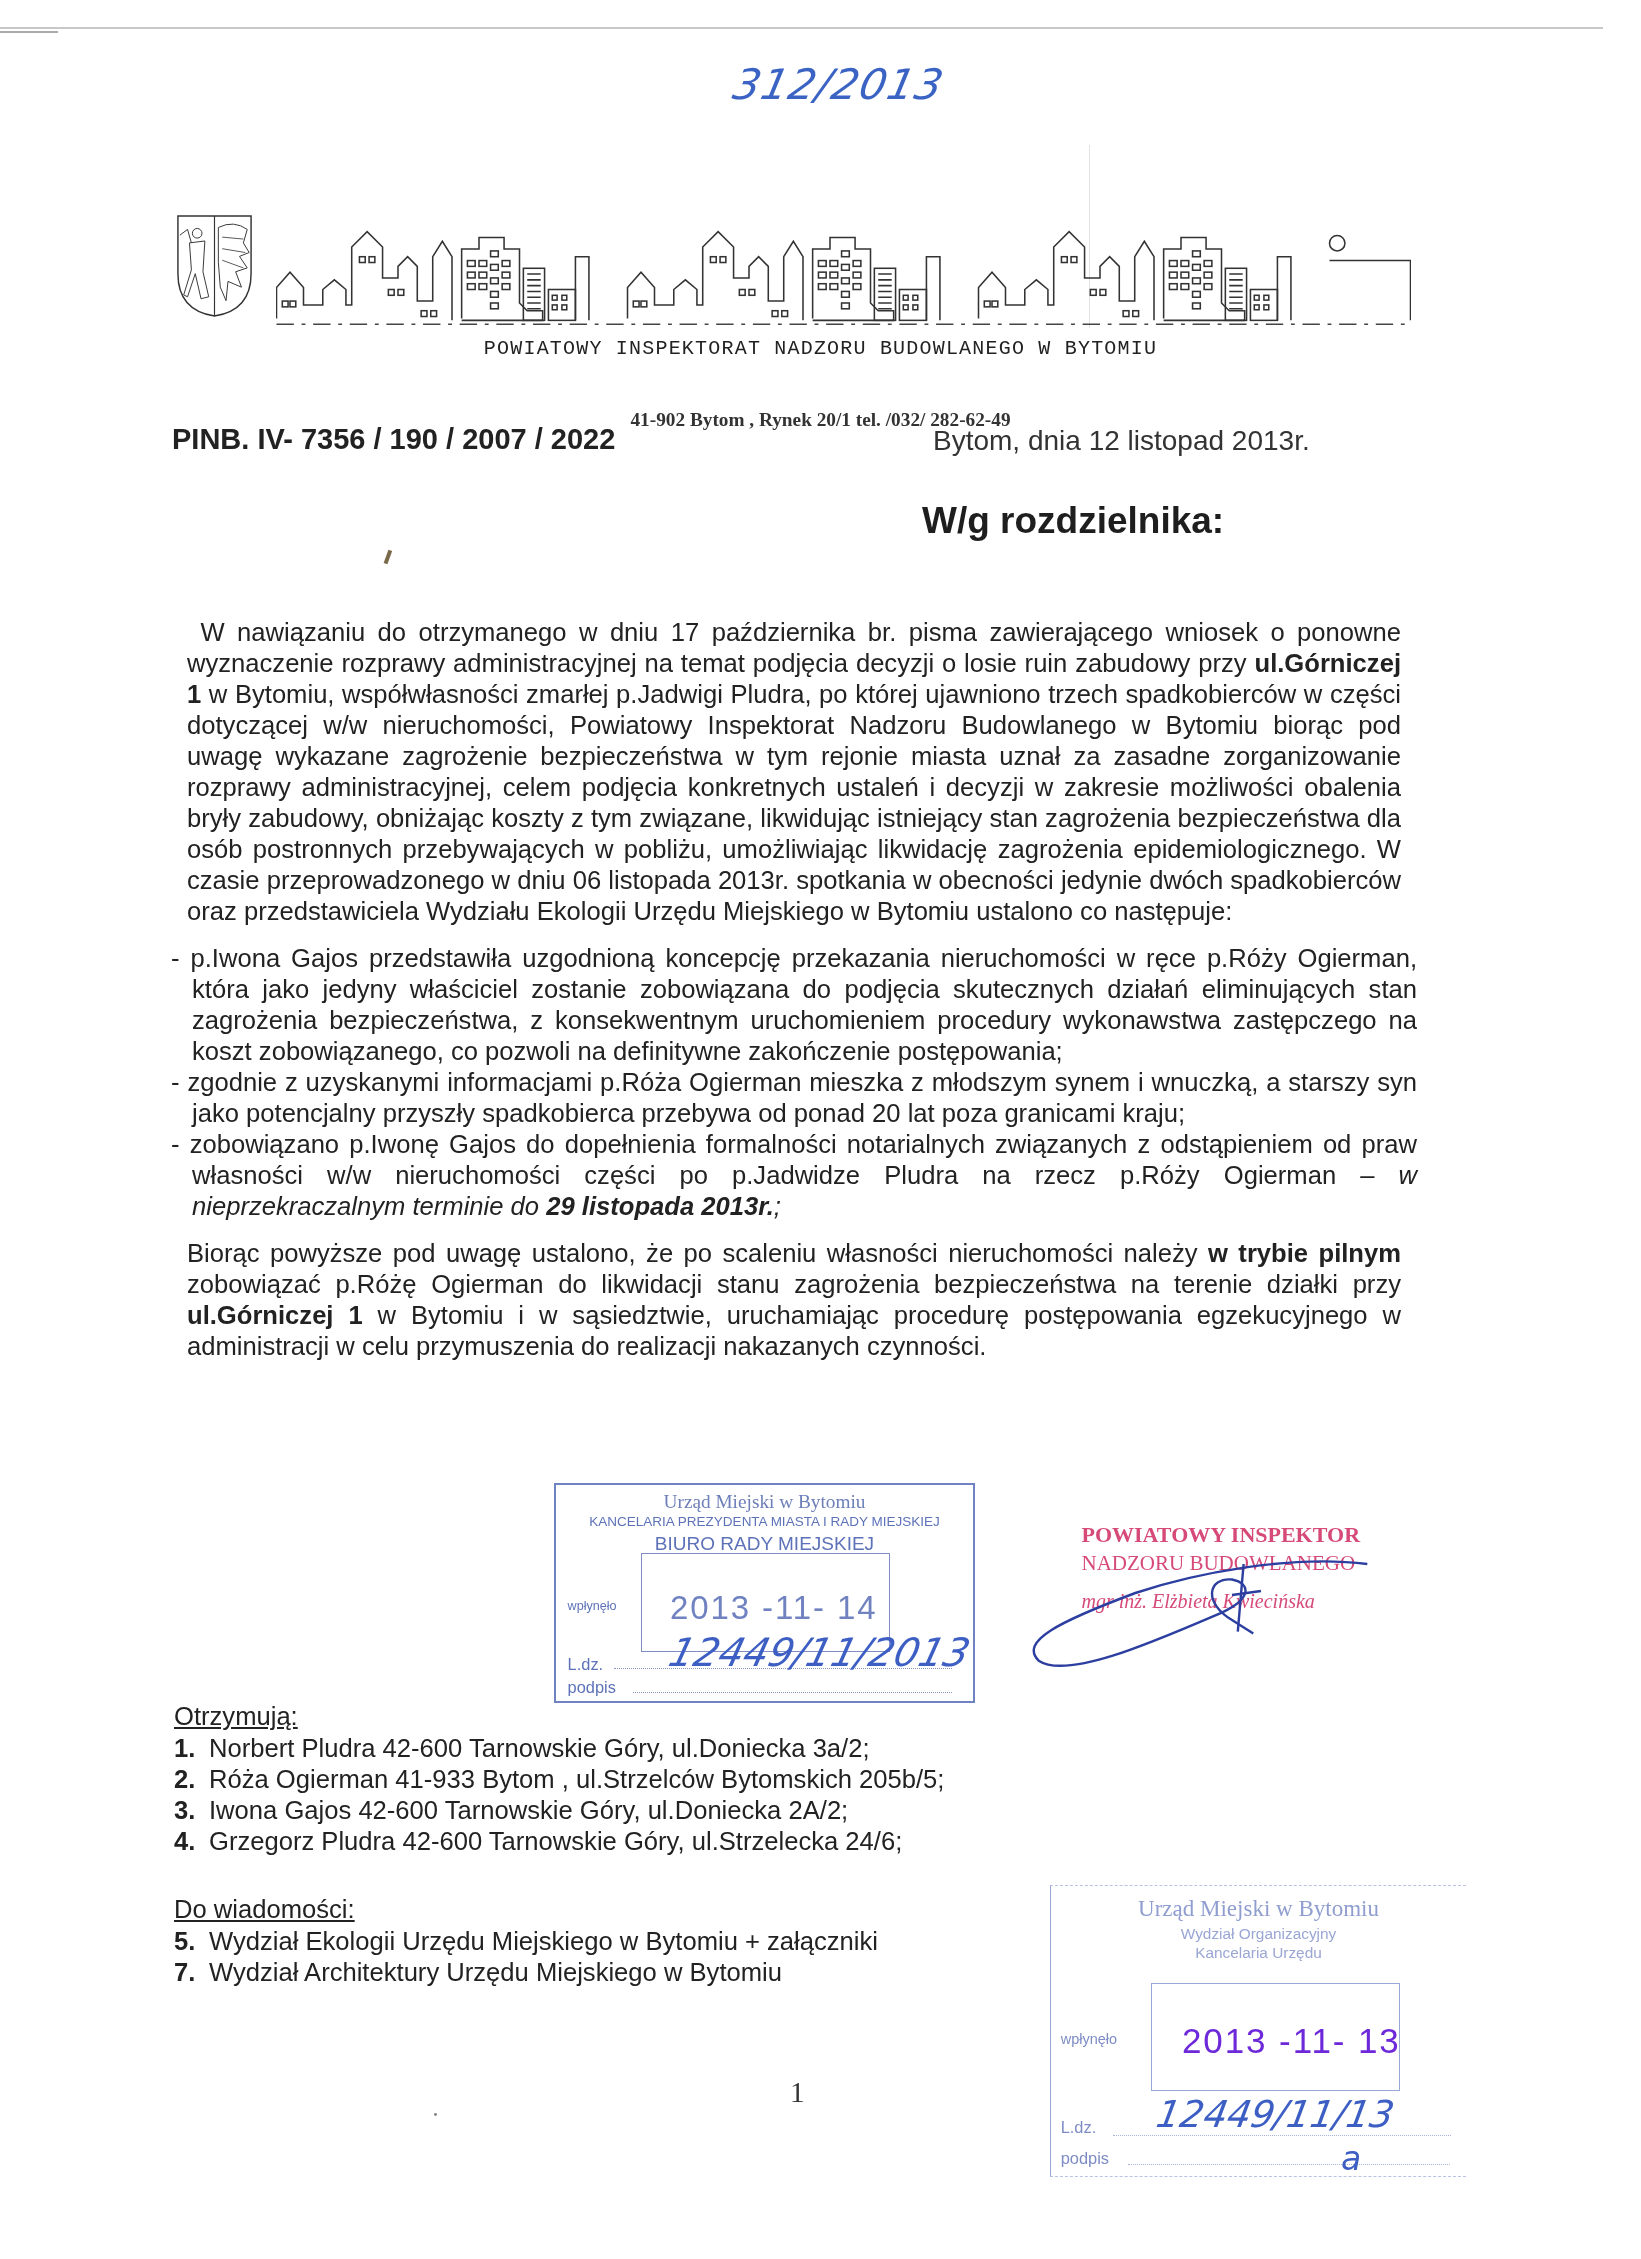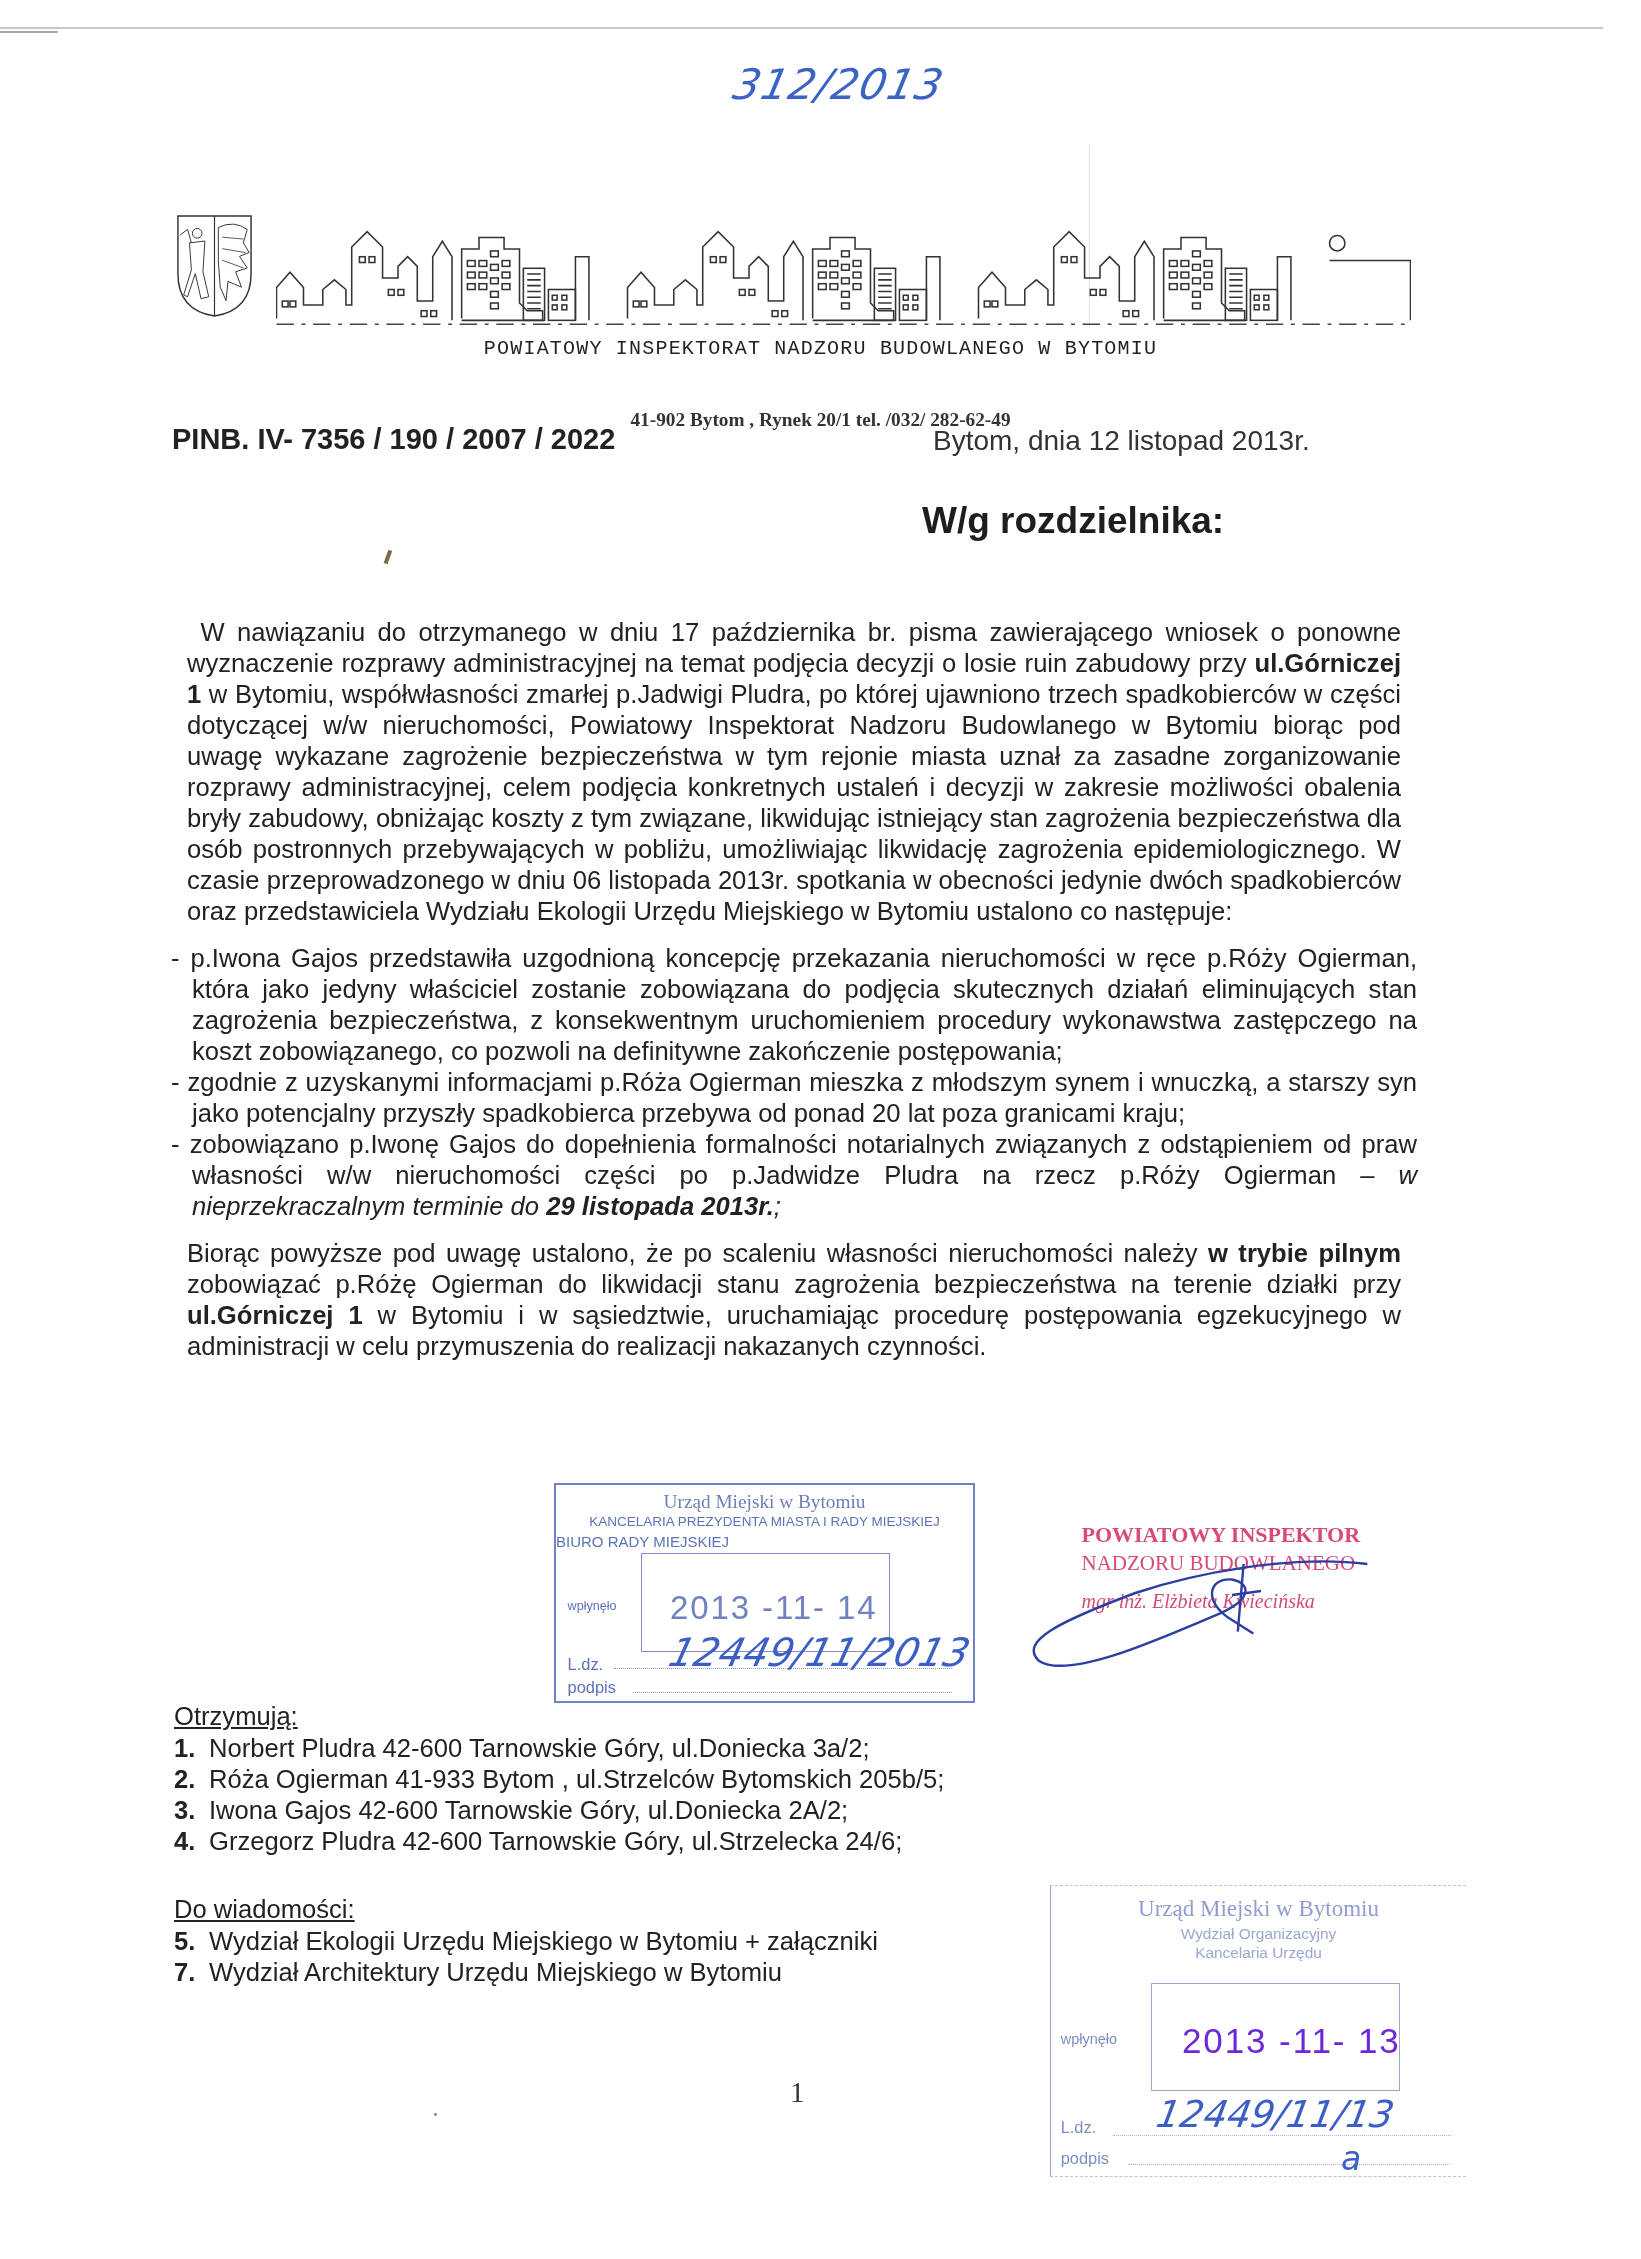--- a/index.html
+++ b/index.html
@@ -21,21 +21,21 @@
   .wg { position:absolute; left:922px; top:500px; font-size:37px; font-weight:bold; color:#1e1e1e; }
   .speck { position:absolute; left:386px; top:550px; width:3.9px; height:13.5px; background:#7a6a4a; transform:rotate(20deg); }
   .body-text { position:absolute; left:171px; top:601px; width:1246px; font-size:25.6px; line-height:31px;
                color:#222; text-align:justify; }
   .body-text p { margin:16px; }
   .body-text .dash { display:block; padding-left:21px; text-indent:-21px; }
   .stamp { position:absolute; border:2.9px solid #6f83c2; color:#5d72b8; }
   .stamp1 { left:554px; top:1483px; width:417px; height:216px; }
   .stamp1 .s-title { position:absolute; left:0; width:100%; top:5.8px; text-align:center; font-family:"Liberation Serif", serif; font-size:19.3px; color:#6d7fb9; }
   .stamp1 .s-l2 { position:absolute; left:0; width:100%; top:29px; text-align:center; font-size:13.5px; }
-  .stamp1 .s-l3 { position:absolute; left:0; width:100%; top:48px; text-align:left; font-size:15px; }
+  .stamp1 .s-l3 { position:absolute; left:0; width:100%; top:48px; text-align:center; font-size:19px; }
   .stamp1 .inbox { position:absolute; left:85px; top:68px; width:247px; height:97px; border:1.9px solid #7f8fc6; }
   .stamp1 .wp { position:absolute; left:11.6px; top:114px; font-size:12.6px; }
   .stamp1 .dt { position:absolute; left:114px; top:104px; font-size:33px; color:#7083c0; letter-spacing:1.9px; }
   .stamp1 .ldz { position:absolute; left:11.6px; top:170px; font-size:16.4px; }
   .stamp1 .ldz-dots, .stamp1 .pd-dots { position:absolute; border-bottom:1.9px dotted #8a98c8; }
   .stamp1 .ldz-dots { left:58px; top:183px; width:338px; }
   .stamp1 .pd { position:absolute; left:11.6px; top:193px; font-size:16.4px; }
   .stamp1 .pd-dots { left:77px; top:207px; width:319px; }
   .stamp1 .hw { position:absolute; left:114px; top:145px; font-family:"DejaVu Sans", sans-serif; font-style:italic; font-size:39px; color:#3d5fc4; transform:skewX(-14deg); }
   .insp { position:absolute; left:1068px; top:1522px; width:348px; font-family:"Liberation Serif", serif; color:#d64a78; }

